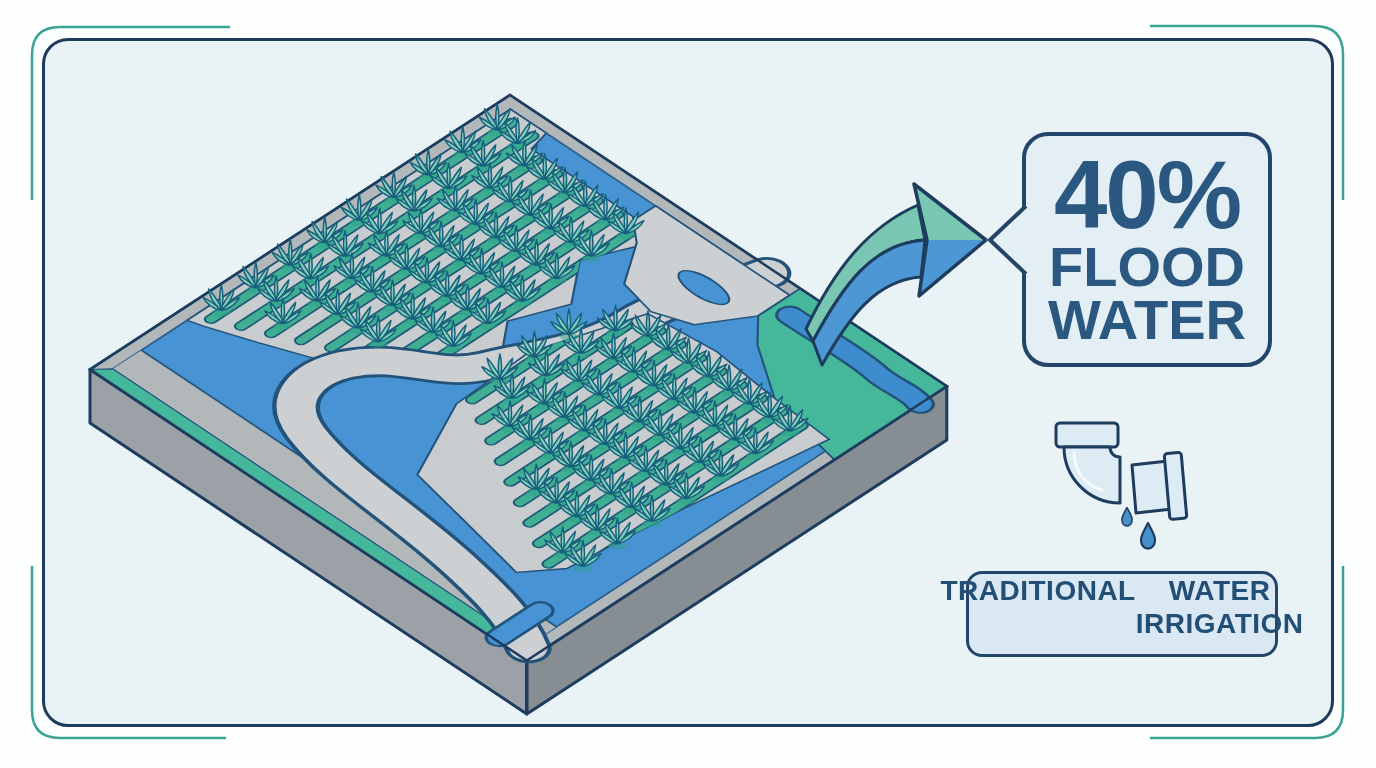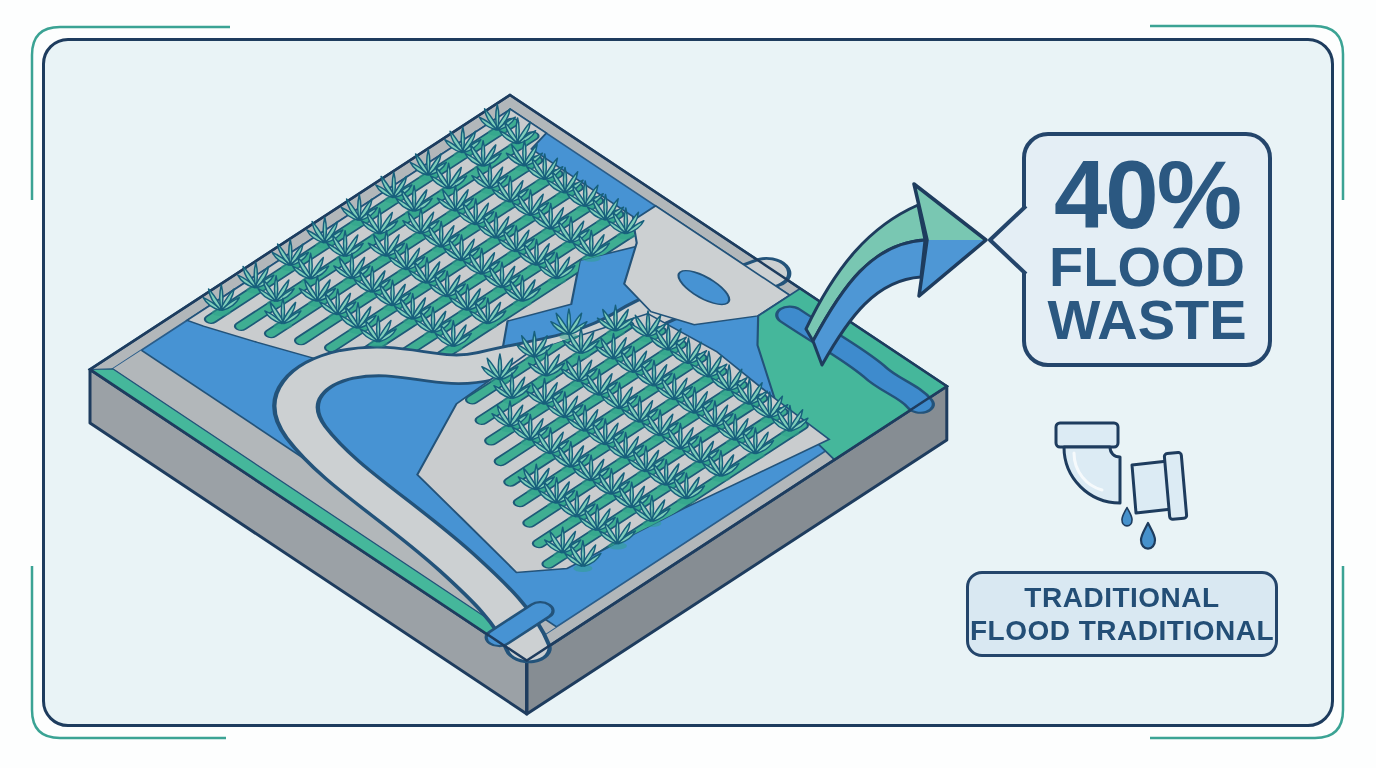--- a/index.html
+++ b/index.html
@@ -8,21 +8,21 @@
   .panel{position:absolute;left:42px;top:38px;width:1292px;height:689px;box-sizing:border-box;
          border:3px solid #1e3c5e;border-radius:26px;background:#e9f3f6;}
   svg.layer{position:absolute;left:0;top:0;width:1376px;height:768px;}
   .bubble{position:absolute;left:1022px;top:132px;width:250px;height:235px;box-sizing:border-box;
           background:#e4eef5;border:4px solid #24456b;border-radius:26px;text-align:center;z-index:6;}
   .bubble .pct{margin-top:14px;font-size:96px;line-height:90px;font-weight:bold;color:#2b5881;letter-spacing:-2px;}
   .bubble .word{font-size:56px;line-height:53px;font-weight:bold;color:#2b5881;letter-spacing:0;}
   .tail{position:absolute;left:984px;top:200px;z-index:7;}
   .badge{position:absolute;left:966px;top:571px;width:312px;height:86px;box-sizing:border-box;
          background:#d9e8f2;border:3px solid #24456b;border-radius:16px;text-align:center;z-index:6;
-         display:flex;flex-direction:column;justify-content:center;}
+         display:flex;flex-direction:row;justify-content:center;}
   .badge .ln{font-size:28px;line-height:33px;font-weight:bold;color:#234e76;letter-spacing:0.5px;}
   .pipe{position:absolute;left:1040px;top:415px;z-index:6;}
 </style>
 </head>
 <body>
 
 <div class="canvas">
 
   <div class="panel"></div>
 
@@ -252,21 +252,21 @@
       <path d="M230,27 H60 Q32,27 32,55 V200"></path>
       <path d="M1150,26 H1314 Q1343,26 1343,54 V200"></path>
       <path d="M32,566 V710 Q32,738 60,738 H226"></path>
       <path d="M1343,566 V710 Q1343,738 1315,738 H1150"></path>
     </g>
   </svg>
 
   <div class="bubble">
     <div class="pct">40%</div>
     <div class="word">FLOOD</div>
-    <div class="word">WASTE</div>
+    <div class="word">WATER</div>
   </div>
   <svg class="tail" width="44" height="80">
     <path d="M42,6 L6,40 L42,74" fill="#e4eef5" stroke="#24456b" stroke-width="4" stroke-linejoin="round"></path>
   </svg>
 
   <svg class="pipe" width="170" height="150">
     <g fill="#dcebf4" stroke="#1e3c5e" stroke-width="3" stroke-linejoin="round">
       <rect x="16" y="8" width="62" height="24" rx="4"></rect>
       <path d="M24,32 C24,63 49,88 80,88 L80,42 C74,42 70,38 70,32 Z"></path>
       <path d="M92,50 L128,46 L132,94 L96,98 Z"></path>
@@ -274,15 +274,15 @@
     </g>
     <path d="M34,38 C34,57 47,71 62,75" fill="none" stroke="rgba(255,255,255,0.75)" stroke-width="3" stroke-linecap="round"></path>
     <g fill="#4691cc" stroke="#1e3c5e" stroke-width="2.2" stroke-linejoin="round">
       <path transform="translate(87,104) scale(0.72)" d="M0,-16 C4,-8 7,-4 7,1 C7,6.2 3.9,9.6 0,9.6 C-3.9,9.6 -7,6.2 -7,1 C-7,-4 -4,-8 0,-16 Z"></path>
       <path transform="translate(108,124)" d="M0,-16 C4,-8 7,-4 7,1 C7,6.2 3.9,9.6 0,9.6 C-3.9,9.6 -7,6.2 -7,1 C-7,-4 -4,-8 0,-16 Z"></path>
     </g>
   </svg>
 
   <div class="badge">
     <div class="ln">TRADITIONAL</div>
-    <div class="ln">FLOOD TRADITIONAL</div>
+    <div class="ln">WATER IRRIGATION</div>
   </div>
 </div>
 
 </body></html>

